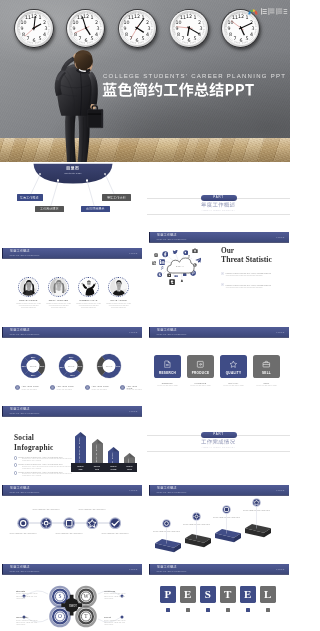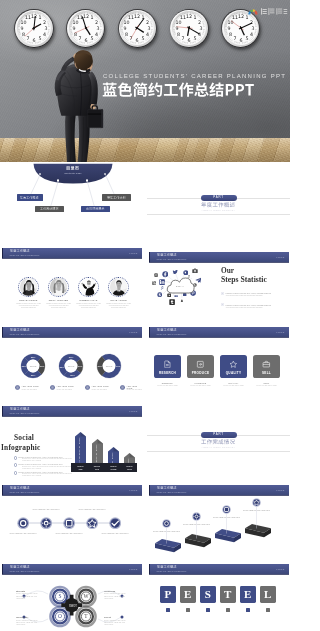--- a/index.html
+++ b/index.html
@@ -767,21 +767,21 @@
             <ellipse cx="22.2" cy="12.8" rx="0.72" ry="0.58" fill="#2a2a2a"></ellipse>
             <path d="M18.7 17.2 q1.3 0.9 2.6 0" fill="none" stroke="#7a5f4c" stroke-width="0.45"></path>
             <path d="M14.0 12.6 q0 -7.8 6.0 -7.8 q6.0 0 6.0 7.8 q0 1.2 -0.2 2.3 q-1.0 -5.0 -3.3 -6.0 q-3.2 -1.4 -6.1 0.4 q-1.8 1.1 -2.2 5.6 q-0.2 -1.1 -0.2 -2.3z" fill="#242424"></path>
             <path d="M16.9 27.2 l6.2 0 l0 3.4 l-6.2 0z" fill="#ececec"></path>
             <path d="M19.3 27.8 l1.4 0 l-0.3 8.4 l-0.8 0z" fill="#2d3258"></path>
           </svg></div>
       </div>
       <div class="tname" style="left:102.5px;top:56.8px;width:32.0px">JULIE ANTON</div>
       <div class="tdesc" style="left:105.5px;top:60.5px;width:26.0px">LOREM IPSUM DOLOR SIT AMET ADIPISICING ELIT SED DO EIUSMOD TEMPOR</div>
     </div>
-<div class="slide" style="left:147.0px;top:246px;width:143.0px;height:78.0px">
+<div class="slide" style="left:147.0px;top:226px;width:143.0px;height:78.0px">
       <div class="hdr">
         <svg class="cjk" style="left:6.40px;top:0.90px;width:19.47px;height:3.58px" viewBox="0 0 19.47 3.58">
           <g transform="translate(0,2.8160) scale(0.00320,-0.00320)" fill="#ffffff">
             <path transform="translate(0.0,0)" d="M48 223V151H512V-80H589V151H954V223H589V422H884V493H589V647H907V719H307C324 753 339 788 353 824L277 844C229 708 146 578 50 496C69 485 101 460 115 448C169 500 222 569 268 647H512V493H213V223ZM288 223V422H512V223Z"></path>
             <path transform="translate(1014.0,0)" d="M386 647V560H225V498H386V332H775V498H937V560H775V647H701V560H458V647ZM701 498V392H458V498ZM758 206C716 154 658 112 589 79C521 113 464 155 425 206ZM239 268V206H391L353 191C393 134 447 86 511 47C416 14 309 -6 200 -17C212 -33 227 -62 232 -80C358 -65 480 -38 587 7C682 -37 795 -66 917 -82C927 -63 945 -33 961 -17C854 -6 753 15 667 46C752 95 822 160 867 246L820 271L807 268ZM121 741V452C121 307 114 103 31 -40C49 -48 80 -68 93 -81C180 70 193 297 193 452V673H943V741H568V840H491V741Z"></path>
             <path transform="translate(2028.0,0)" d="M52 72V-3H951V72H539V650H900V727H104V650H456V72Z"></path>
             <path transform="translate(3042.0,0)" d="M526 828C476 681 395 536 305 442C322 430 351 404 363 391C414 447 463 520 506 601H575V-79H651V164H952V235H651V387H939V456H651V601H962V673H542C563 717 582 763 598 809ZM285 836C229 684 135 534 36 437C50 420 72 379 80 362C114 397 147 437 179 481V-78H254V599C293 667 329 741 357 814Z"></path>
             <path transform="translate(4056.0,0)" d="M360 784V106L291 85L322 17C393 43 481 76 567 109C575 87 581 66 585 48L622 64C590 30 553 -2 509 -33C525 -44 548 -67 559 -80C663 -5 733 81 780 169V15C780 -30 784 -45 797 -58C810 -70 830 -73 849 -73C859 -73 881 -73 893 -73C909 -73 926 -70 937 -63C950 -55 959 -42 964 -22C968 -3 972 52 972 102C955 108 933 119 921 130C921 81 920 38 918 20C916 8 912 -1 908 -4C904 -8 896 -9 888 -9C880 -9 871 -9 864 -9C857 -9 851 -8 847 -4C843 -1 842 5 842 12V327L849 354H960V420H861C873 492 875 561 875 622V719H949V785H628V719H668V420H619V354H782C759 265 717 173 643 87C627 146 590 234 554 303L496 282C514 247 531 206 547 166L423 126V361H603V784ZM728 719H811V622C811 562 809 493 796 420H728ZM541 546V424H423V546ZM541 606H423V721H541ZM175 840V628H49V558H167C142 420 86 259 28 172C40 156 58 128 67 108C108 171 145 269 175 372V-79H245V393C272 356 303 313 317 289L358 353C342 372 269 452 245 474V558H336V628H245V840Z"></path>
             <path transform="translate(5070.0,0)" d="M434 507C408 390 364 273 306 198C325 189 357 170 372 160C429 240 478 366 507 493ZM744 491C802 388 858 251 875 167L945 194C927 278 868 411 809 513ZM731 804C779 768 833 715 858 679L916 719C890 755 834 806 786 839ZM60 771C124 726 199 659 231 610L291 660C255 708 180 773 114 816ZM591 830V653H326V583H591V67H666V583H946V653H666V830ZM262 445H49V375H189V120C139 78 81 36 36 5L75 -72C129 -27 180 16 228 59C292 -20 382 -56 513 -61C624 -65 831 -63 940 -58C943 -35 956 1 965 18C846 10 622 7 513 12C397 16 309 51 262 124Z"></path>
           </g>
@@ -884,21 +884,21 @@
         <circle cx="9.1" cy="2.9" r="0.8" fill="#fff"></circle>
       </svg>
       <svg style="position:absolute;left:40.0px;top:29.0px;width:3.4px;height:3.4px" viewBox="0 0 12 12">
         <path d="M4.4 2.2l5.2-1.1v6.3q0 1.3-1.35 1.3-1.35 0-1.35-1.3 0-1.3 1.35-1.3 0.5 0 0.85 0.2V3.3L5.3 4.2v5.2q0 1.35-1.4 1.35-1.4 0-1.4-1.35 0-1.35 1.4-1.35 0.5 0 0.9 0.2z" fill="#555"></path>
       </svg>
       <svg style="position:absolute;left:18px;top:30px;width:30px;height:19px" viewBox="0 0 68 42">
         <path d="M17 38 Q5 38 5 29 Q5 21 13.5 20 Q14 9 24 9 Q30 9 33 13.5 Q36.5 4 46.5 4 Q58 4 59 15.5 Q66 17 66 25.5 Q66 38 54 38 Z" fill="#ffffff" stroke="#3b3b3b" stroke-width="1.5" stroke-linejoin="round"></path>
       </svg>
       <div style="position:absolute;left:18px;top:38.5px;width:30px;text-align:center;font-size:1.7px;color:#8a8a8a;letter-spacing:.3px">SOCIAL</div>
       <div class="serif" style="position:absolute;left:74px;top:20px;font-size:7.3px;color:#333;font-weight:bold">Our</div>
-      <div class="serif" style="position:absolute;left:74px;top:29px;font-size:7.7px;color:#333;font-weight:bold">Steps Statistic</div>
+      <div class="serif" style="position:absolute;left:74px;top:29px;font-size:7.7px;color:#333;font-weight:bold">Threat Statistic</div>
       <svg style="position:absolute;left:74px;top:45.9px;width:3px;height:3px" viewBox="0 0 12 12">
         <circle cx="6" cy="6" r="5.4" fill="none" stroke="#a9b0cc" stroke-width="1"></circle>
         <path d="M6 3v6M3 6h6" stroke="#a9b0cc" stroke-width="1"></path>
       </svg>
       <div class="sbul" style="left:78.5px;top:46.0px">LOREM IPSUM DOLOR SIT AMET, CONSECTETUR</div>
       <div class="sbul" style="left:78.5px;top:49.0px;width:48px;font-size:1.6px;color:#c3c3c3;line-height:2.2px">ADIPISICING ELIT SED DO EIUSMOD TEMPOR</div>
       <svg style="position:absolute;left:74px;top:57.4px;width:3px;height:3px" viewBox="0 0 12 12">
         <circle cx="6" cy="6" r="5.4" fill="none" stroke="#a9b0cc" stroke-width="1"></circle>
         <path d="M6 3v6M3 6h6" stroke="#a9b0cc" stroke-width="1"></path>
       </svg>
@@ -1045,21 +1045,21 @@
             <path transform="translate(2028.0,0)" d="M52 72V-3H951V72H539V650H900V727H104V650H456V72Z"></path>
             <path transform="translate(3042.0,0)" d="M526 828C476 681 395 536 305 442C322 430 351 404 363 391C414 447 463 520 506 601H575V-79H651V164H952V235H651V387H939V456H651V601H962V673H542C563 717 582 763 598 809ZM285 836C229 684 135 534 36 437C50 420 72 379 80 362C114 397 147 437 179 481V-78H254V599C293 667 329 741 357 814Z"></path>
             <path transform="translate(4056.0,0)" d="M360 784V106L291 85L322 17C393 43 481 76 567 109C575 87 581 66 585 48L622 64C590 30 553 -2 509 -33C525 -44 548 -67 559 -80C663 -5 733 81 780 169V15C780 -30 784 -45 797 -58C810 -70 830 -73 849 -73C859 -73 881 -73 893 -73C909 -73 926 -70 937 -63C950 -55 959 -42 964 -22C968 -3 972 52 972 102C955 108 933 119 921 130C921 81 920 38 918 20C916 8 912 -1 908 -4C904 -8 896 -9 888 -9C880 -9 871 -9 864 -9C857 -9 851 -8 847 -4C843 -1 842 5 842 12V327L849 354H960V420H861C873 492 875 561 875 622V719H949V785H628V719H668V420H619V354H782C759 265 717 173 643 87C627 146 590 234 554 303L496 282C514 247 531 206 547 166L423 126V361H603V784ZM728 719H811V622C811 562 809 493 796 420H728ZM541 546V424H423V546ZM541 606H423V721H541ZM175 840V628H49V558H167C142 420 86 259 28 172C40 156 58 128 67 108C108 171 145 269 175 372V-79H245V393C272 356 303 313 317 289L358 353C342 372 269 452 245 474V558H336V628H245V840Z"></path>
             <path transform="translate(5070.0,0)" d="M434 507C408 390 364 273 306 198C325 189 357 170 372 160C429 240 478 366 507 493ZM744 491C802 388 858 251 875 167L945 194C927 278 868 411 809 513ZM731 804C779 768 833 715 858 679L916 719C890 755 834 806 786 839ZM60 771C124 726 199 659 231 610L291 660C255 708 180 773 114 816ZM591 830V653H326V583H591V67H666V583H946V653H666V830ZM262 445H49V375H189V120C139 78 81 36 36 5L75 -72C129 -27 180 16 228 59C292 -20 382 -56 513 -61C624 -65 831 -63 940 -58C943 -35 956 1 965 18C846 10 622 7 513 12C397 16 309 51 262 124Z"></path>
           </g>
         </svg>
         <div class="s">CLICK TO ADD CAPTION TEXT</div>
         <div class="lg">LOGO</div>
       </div>
       <div class="serif" style="position:absolute;left:14px;top:32.5px;font-size:7.4px;color:#2f2f2f;font-weight:bold;letter-spacing:.2px">Social</div>
-      <div class="serif" style="position:absolute;left:1px;top:42.5px;font-size:7.4px;color:#2f2f2f;font-weight:bold;letter-spacing:.2px">Infographic</div>
+      <div class="serif" style="position:absolute;left:14px;top:42.5px;font-size:7.4px;color:#2f2f2f;font-weight:bold;letter-spacing:.2px">Infographic</div>
       <div class="sdot" style="left:13.5px;top:55.7px"></div>
       <div class="stepb" style="left:18px;top:55.5px">LOREM IPSUM DOLOR SIT AMET ADIPISICING ELIT</div>
       <div class="stepb" style="left:22px;top:58.3px;width:56px;color:#c6c6c6;font-size:1.55px;line-height:2.1px">DOLOR SIT AMET ADIPISICING ELIT SED DO EIUSMOD TEMPOR INCIDIDUNT UT LABORE</div>
       <div class="sdot" style="left:13.5px;top:63.2px"></div>
       <div class="stepb" style="left:18px;top:63.0px">LOREM IPSUM DOLOR SIT AMET ADIPISICING ELIT</div>
       <div class="stepb" style="left:22px;top:65.8px;width:56px;color:#c6c6c6;font-size:1.55px;line-height:2.1px">DOLOR SIT AMET ADIPISICING ELIT SED DO EIUSMOD TEMPOR INCIDIDUNT UT LABORE</div>
       <div class="sdot" style="left:13.5px;top:70.7px"></div>
       <div class="stepb" style="left:18px;top:70.5px">LOREM IPSUM DOLOR SIT AMET ADIPISICING ELIT</div>
       <div class="stepb" style="left:22px;top:73.3px;width:56px;color:#c6c6c6;font-size:1.55px;line-height:2.1px">DOLOR SIT AMET ADIPISICING ELIT SED DO EIUSMOD TEMPOR INCIDIDUNT UT LABORE</div>
       <svg style="position:absolute;left:75.0px;top:32.0px;width:11.0px;height:31px" viewBox="0 0 11.0 31">

